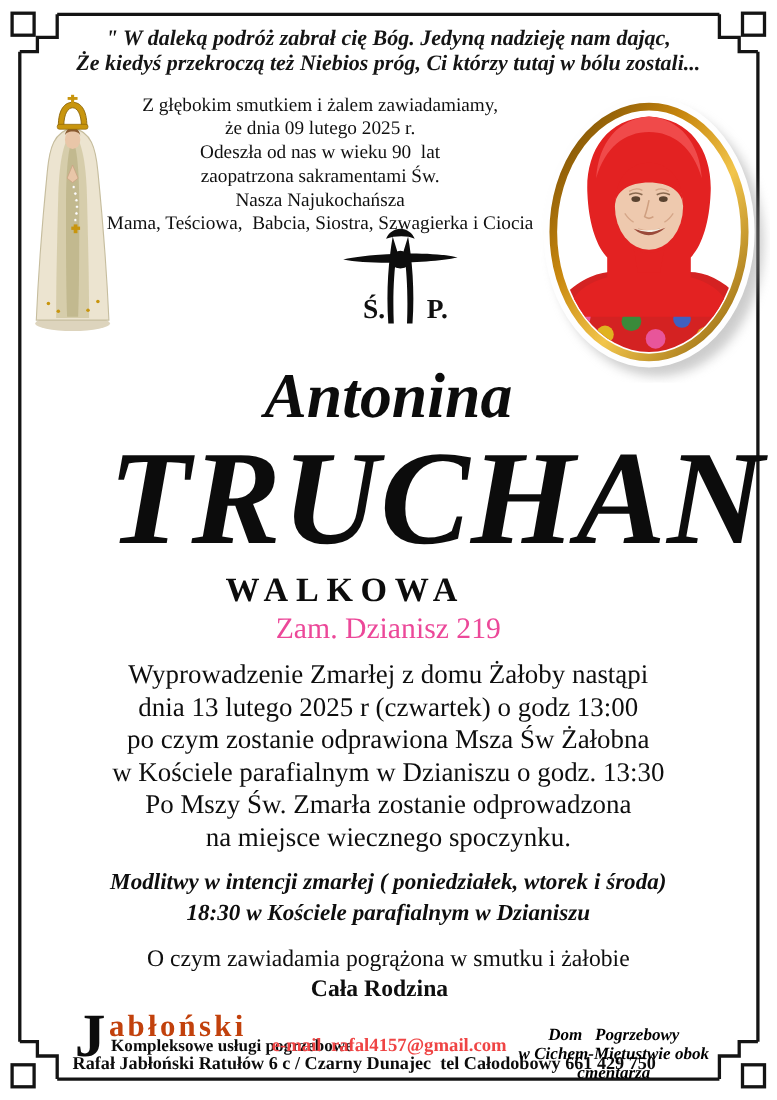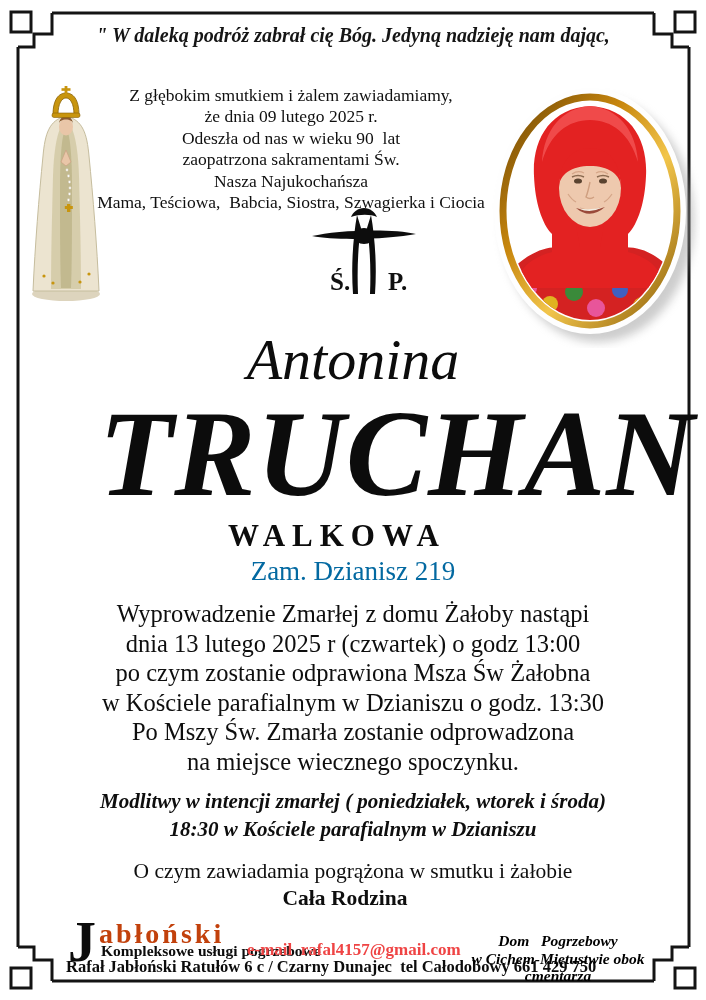--- a/index.html
+++ b/index.html
@@ -23,34 +23,34 @@
     font-size:17.5px;line-height:21.4px;color:#101010;
   }
   
   .sp{
     font-size:25px;font-weight:bold;color:#101010;
     font-family:"Liberation Serif",serif;
   }
   
   .firstname{
     left:0;top:330px;width:706px;
-    font-size:58px;font-weight:normal;font-style:italic;line-height:60px;
+    font-size:58px;font-weight:bold;font-style:italic;line-height:60px;
     color:#0c0c0c;
   }
   .lastname{
     left:0;top:396px;width:706px;
     font-size:122px;font-weight:bold;font-style:italic;line-height:116px;
     letter-spacing:1px;color:#0c0c0c;padding-left:44px;
   }
   .maiden{
     left:0;top:518px;width:628px;
-    font-size:31px;font-weight:bold;letter-spacing:7px;color:#0c0c0c;margin-left:23px;
+    font-size:31px;font-weight:bold;letter-spacing:7px;color:#0c0c0c;
   }
   .residence{
-    left:0;top:556px;width:706px;font-size:27px;color:#0369a1;
+    left:0;top:556px;width:706px;font-size:27px;color:#ec4899;
   }
   
   .ceremony{
     left:38px;top:599px;width:630px;
     font-size:24.5px;line-height:29.6px;color:#0e0e0e;
   }
   
   .prayers{
     left:38px;top:788px;width:630px;
     font-size:21px;font-weight:bold;font-style:italic;line-height:27.5px;color:#0e0e0e;
@@ -88,20 +88,21 @@
     <path d="M654,981 V960 H672 V947 H689"></path>
     <rect x="11" y="12" width="20" height="20"></rect>
     <rect x="675" y="12" width="20" height="20"></rect>
     <rect x="11" y="968" width="20" height="20"></rect>
     <rect x="675" y="968" width="20" height="20"></rect>
   </g>
 </svg>
 
 <div class="abs quote ctr">
   <div class="line">" W daleką podróż zabrał cię Bóg. Jedyną nadzieję nam dając,</div>
+  <div class="line">Że kiedyś przekroczą też Niebios próg, Ci którzy tutaj w bólu zostali...</div>
 </div>
 
 <svg class="abs" style="left:20px;top:86px;" width="92" height="218" viewBox="0 0 92 218">
 
   <ellipse cx="46" cy="208" rx="34" ry="7" fill="#ddd4bd"></ellipse>
 
   <path d="M46,30 C29,34 25,48 23,70 C19,110 15,160 13,205 L79,205 C77,160 73,110 69,70 C67,48 63,34 46,30 Z" fill="#ece4d0" stroke="#c6bd9e" stroke-width="1"></path>
   <path d="M46,34 C38,40 34,60 33,90 C32,130 31,170 31,203 L61,203 C61,170 60,130 59,90 C58,60 54,40 46,34 Z" fill="#cfc69f" opacity="0.75"></path>
   <path d="M46,40 C42,48 40,70 40,100 C40,140 40,175 41,202 L51,202 C52,175 52,140 52,100 C52,70 50,48 46,40 Z" fill="#b9b183" opacity="0.7"></path>
 

